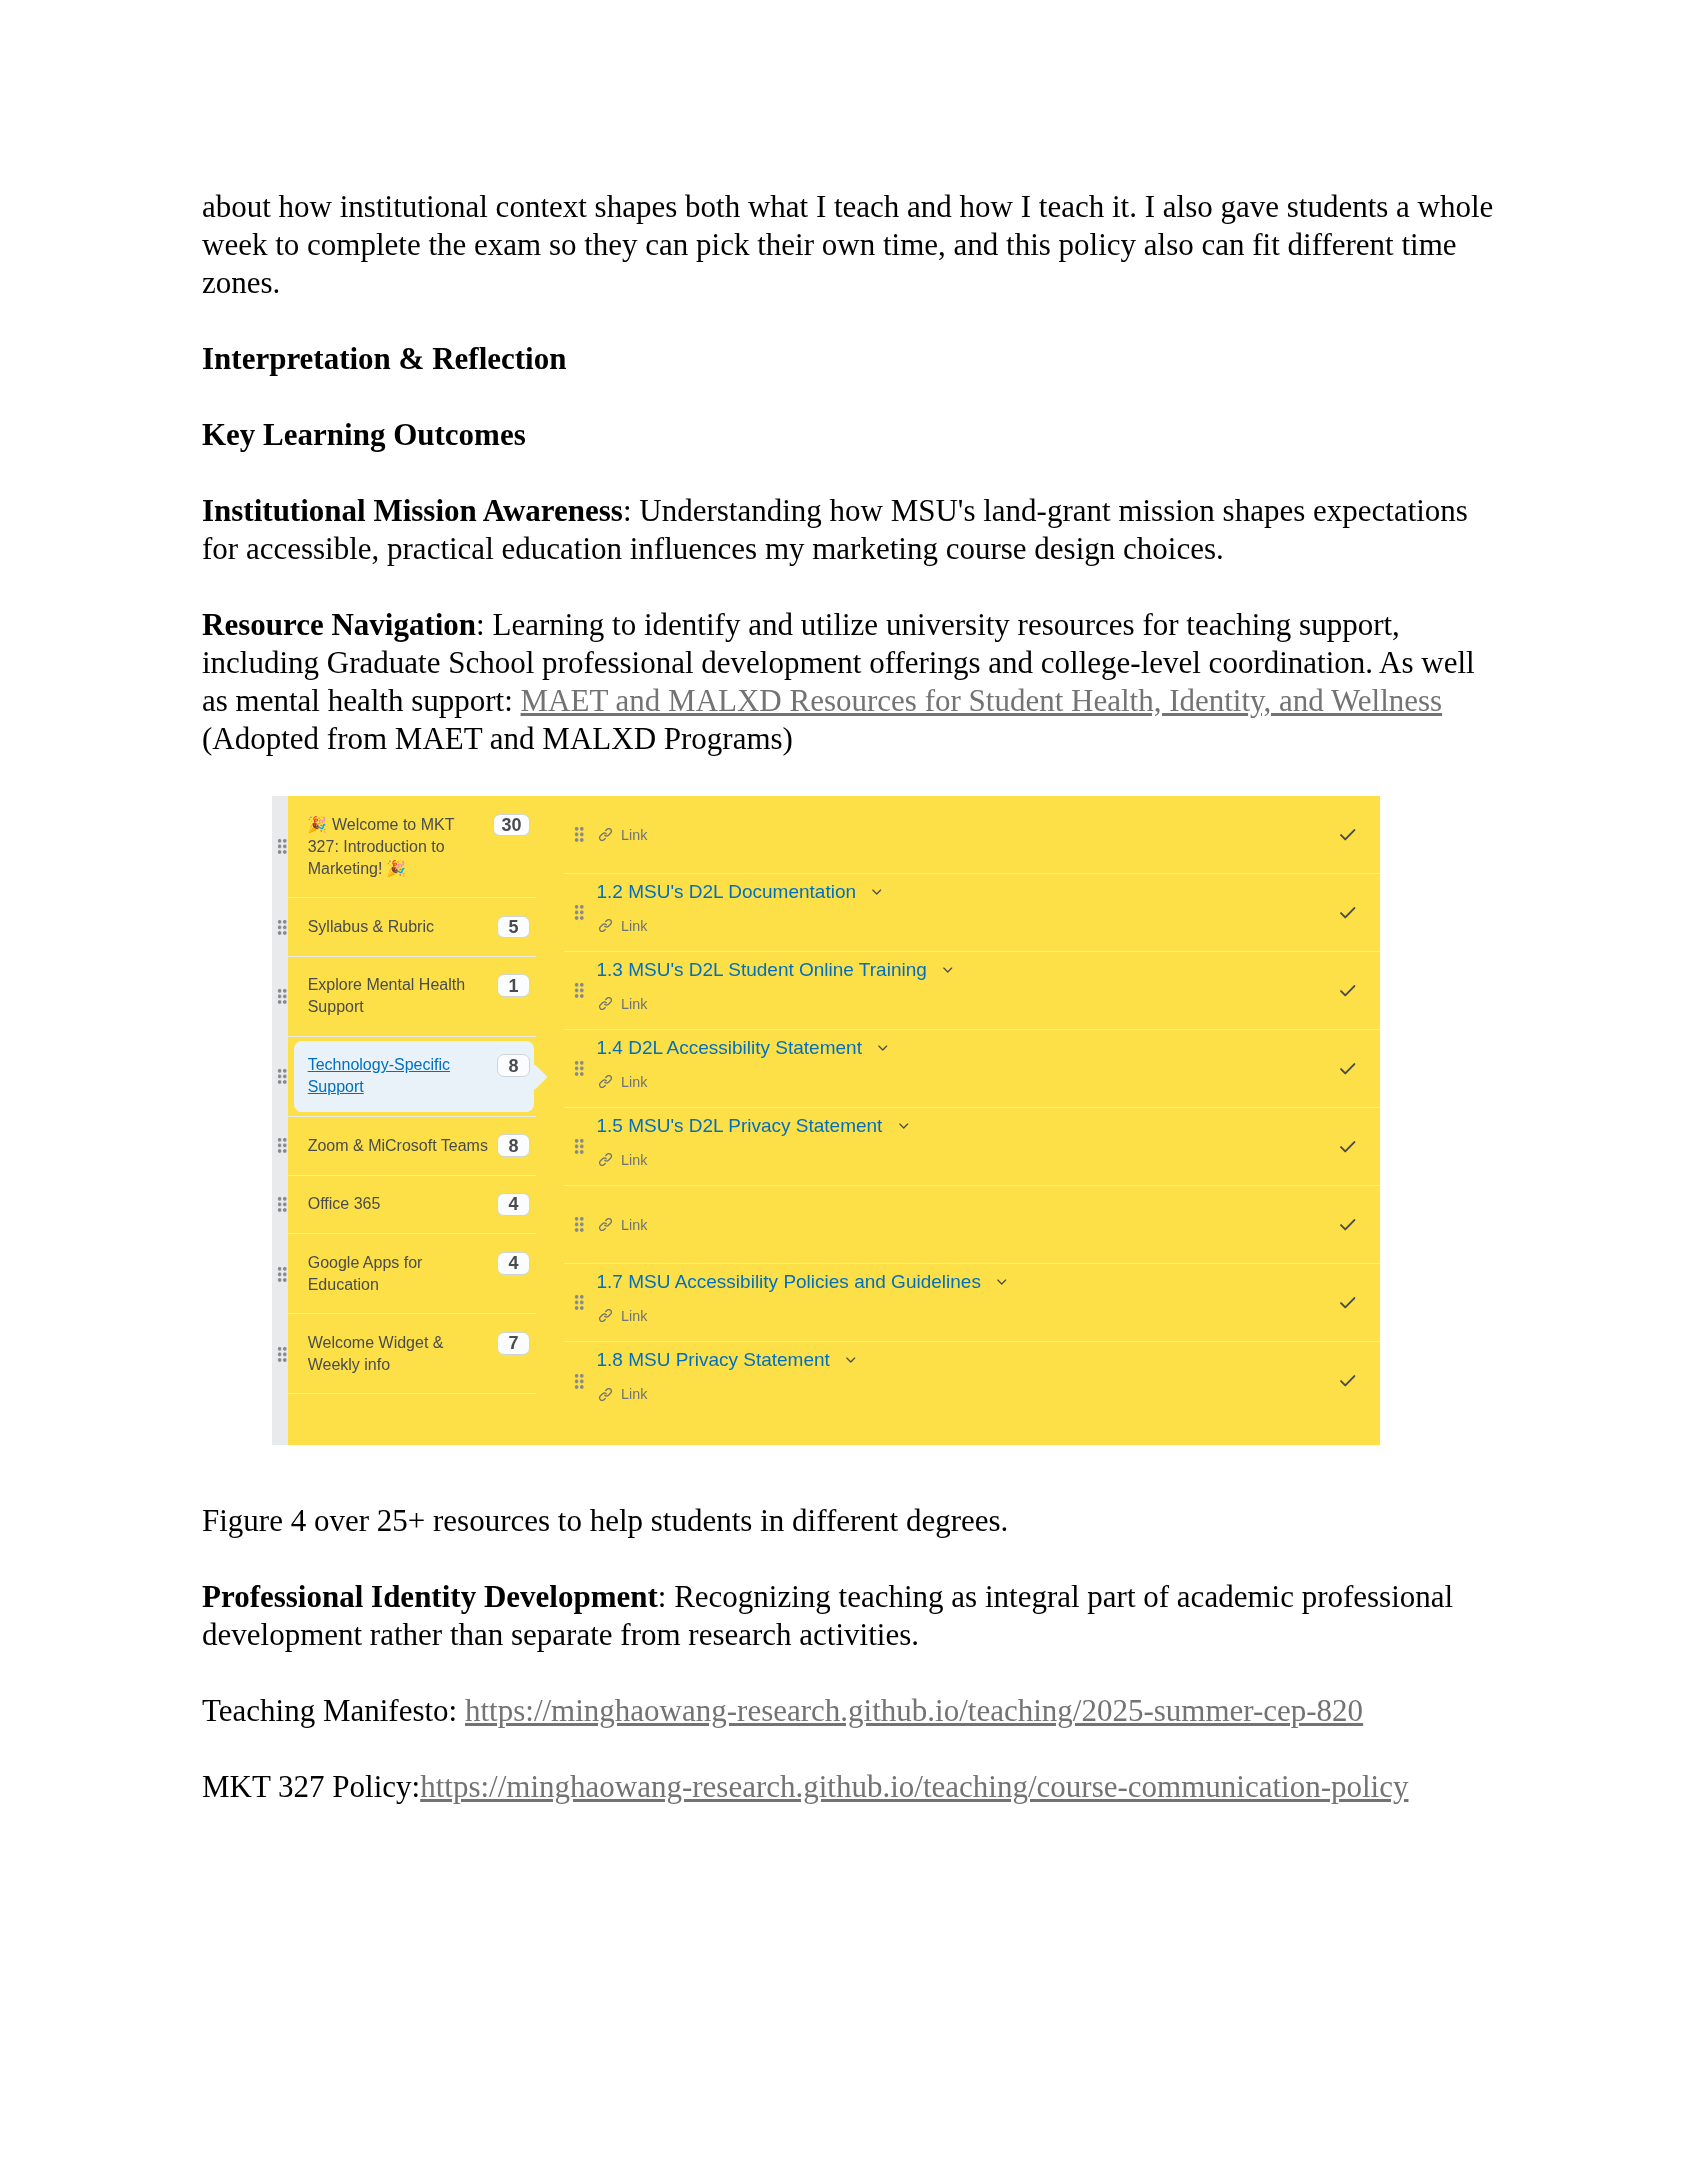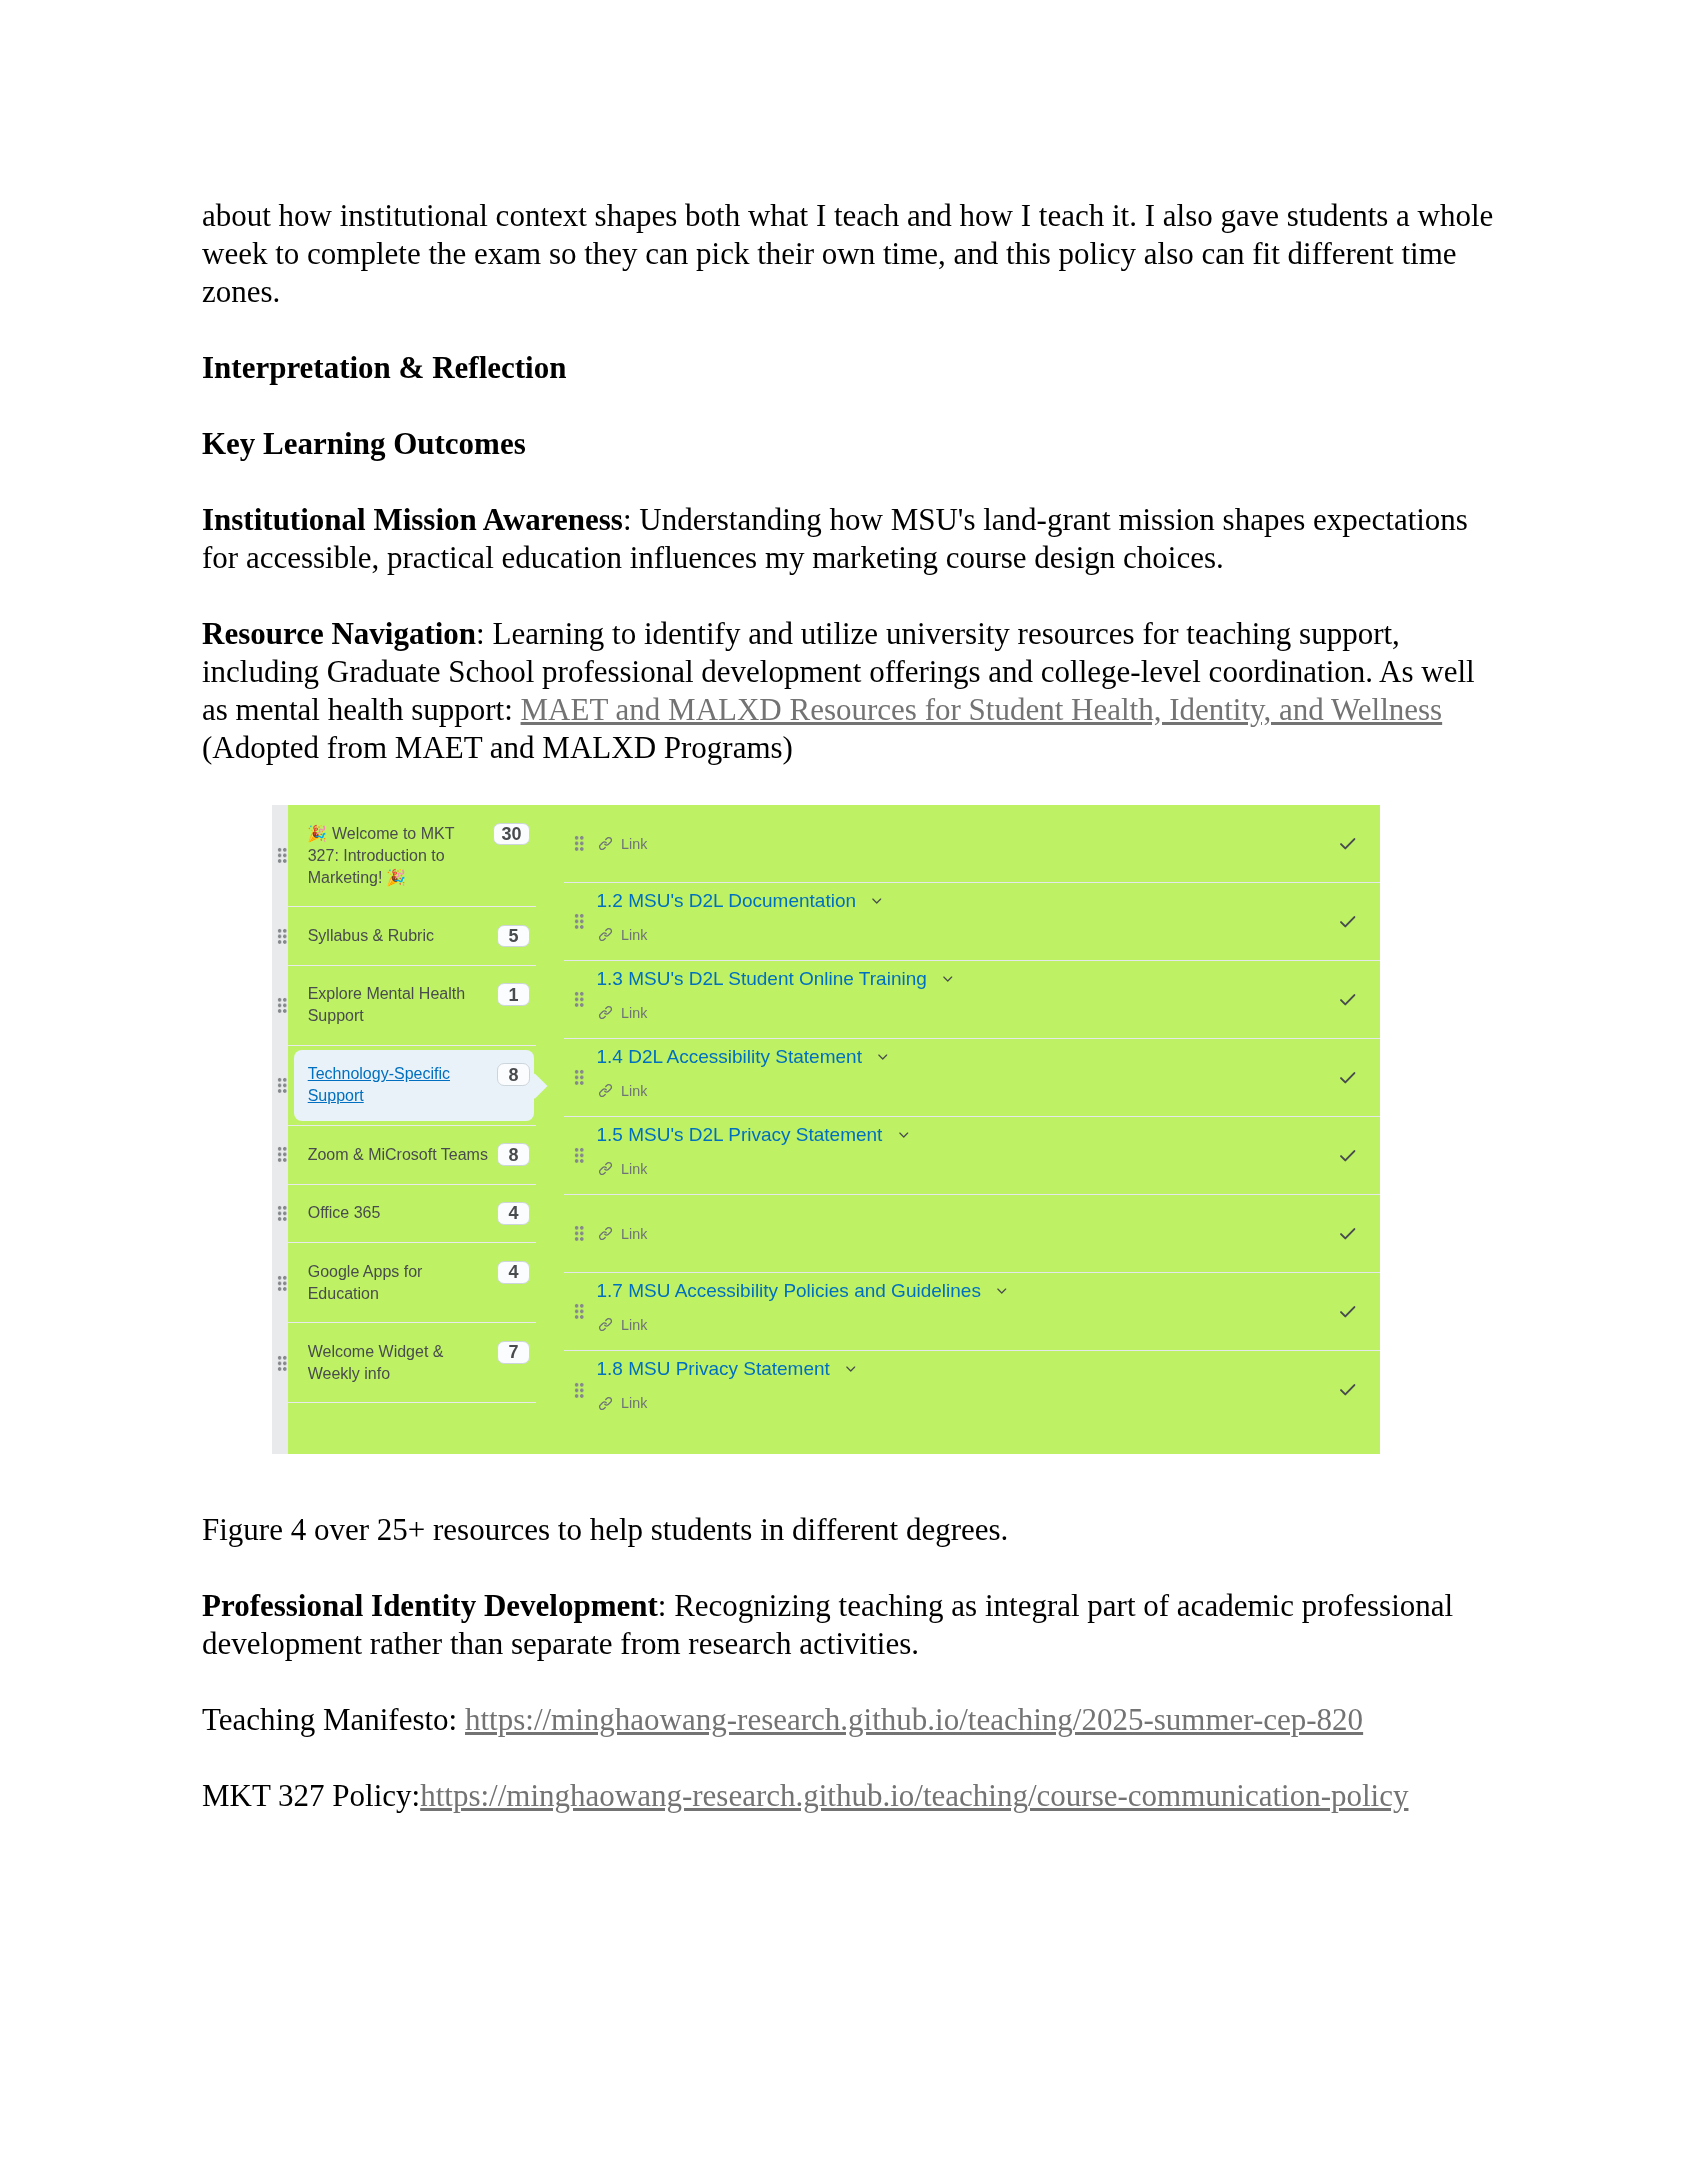--- a/index.html
+++ b/index.html
@@ -1,26 +1,26 @@
 <!DOCTYPE html>
 <html style="font-size:12.7px"><head>
 <meta charset="utf-8">
 <style>
   html,body{margin:0;padding:0;background:#ffffff;}
   .page{position:relative;width:1687px;height:2183px;background:#ffffff;overflow:hidden;
         font-family:"Liberation Serif",serif;color:#000000;}
-  .content{position:absolute;left:202px;top:197px;width:1294px;font-size:31px;line-height:38px;}
+  .content{position:absolute;left:202px;top:188px;width:1294px;font-size:31px;line-height:38px;}
   .para{margin:0 0 38px 0;}
   .heading{margin:0 0 38px 0;font-weight:bold;}
   strong{font-weight:bold;}
   a.doclink{color:#737373;text-decoration:underline;cursor:pointer;word-break:break-all;}
 
   
   .figure{position:relative;width:1108px;height:649px;margin:16px 0 57px 70px;
-          font-family:"Liberation Sans",sans-serif;background:#bef264;}
+          font-family:"Liberation Sans",sans-serif;background:#fde047;}
   .lstrip{position:absolute;left:0;top:0;width:16px;height:100%;background:#e9eaec;}
   .sidebar{position:absolute;left:0;top:0;width:264px;}
   .sb-item{position:relative;display:flex;align-items:center;padding:17.5px 6.4px 17.5px 4.8px;
            border-bottom:0.8px solid #e8eaec;cursor:pointer;}
   .sb-label{position:relative;flex:1;margin-left:20.6px;font-size:16px;line-height:22px;color:#494c4e;z-index:1;}
   .sb-badge{position:relative;align-self:flex-start;margin-left:6.4px;min-width:16px;text-align:center;
             padding:2.4px 7.1px;border:0.8px solid #cdd5dc;border-radius:7.1px;background:#fbfcfd;
             font-size:18px;line-height:16px;color:#494c4e;font-weight:bold;z-index:1;}
   .sb-item.selected::before{content:"";position:absolute;left:22px;right:1.6px;top:4px;bottom:4px;
             background:#e9f2f9;border-radius:8px;}

